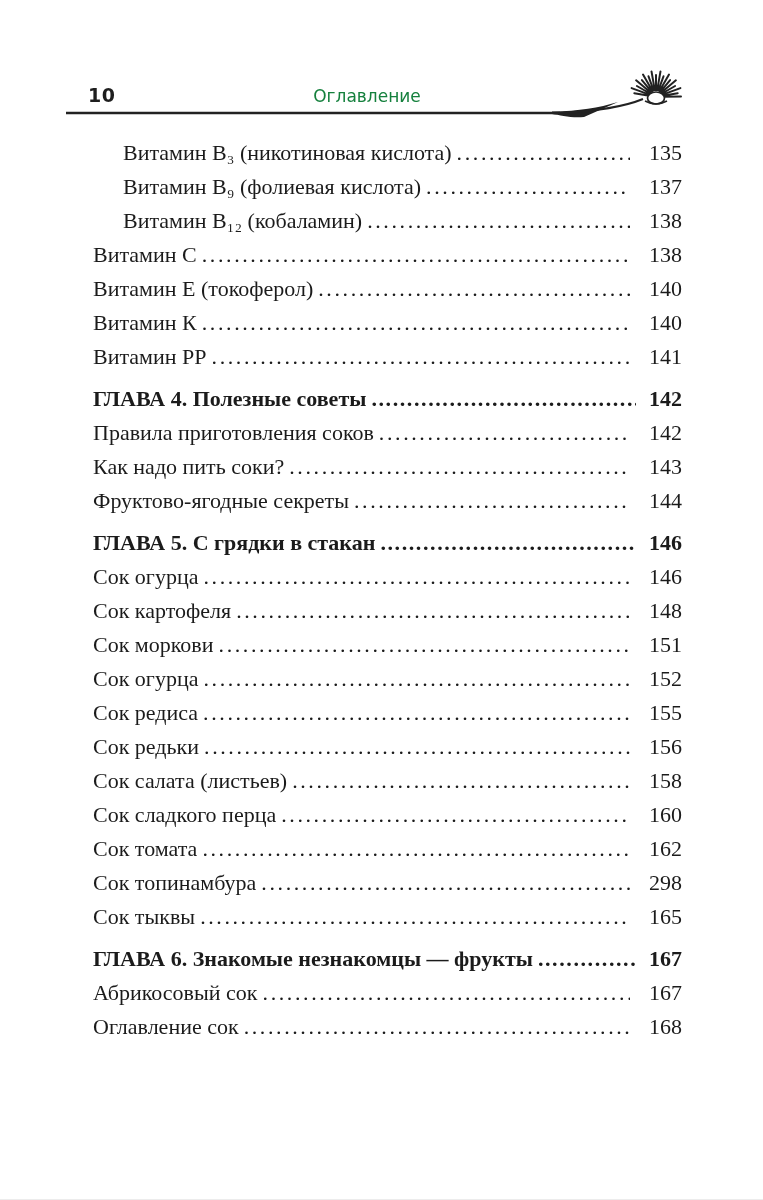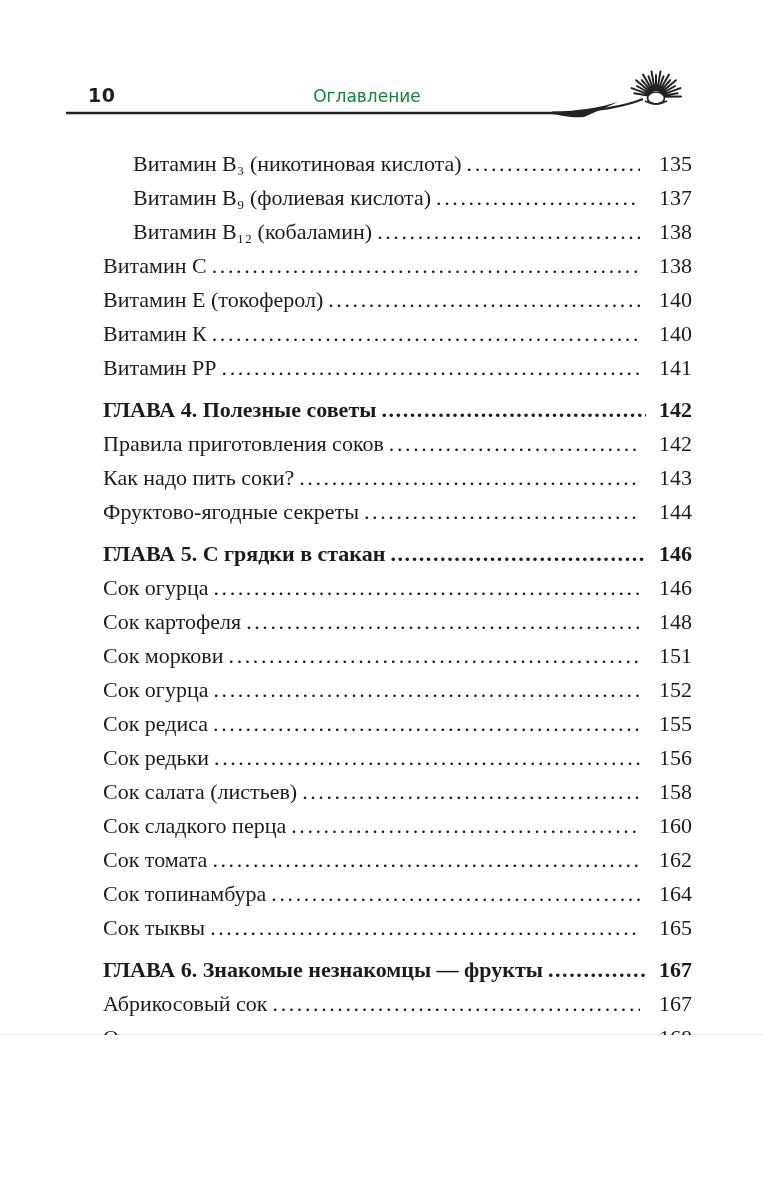--- a/index.html
+++ b/index.html
@@ -3,21 +3,21 @@
 <meta charset="utf-8">
 <style>
   html, body {
     margin: 0;
     padding: 0;
     background: #ffffff;
   }
   .page {
     position: relative;
     width: 763px;
-    height: 1035px;
+    height: 1200px;
     background: #ffffff;
     overflow: hidden;
     font-family: "Liberation Serif", "DejaVu Serif", serif;
     color: #1b1b1b;
     box-shadow: inset 0 -1px 0 #ececec;
   }
 
   
   .runhead-number {
     position: absolute;
@@ -43,24 +43,23 @@
     position: absolute;
     left: 0;
     top: 56px;
     width: 763px;
     height: 64px;
   }
 
   
   .toc {
     position: absolute;
-    left: 103px;
+    left: 93px;
     top: 136px;
     width: 589px;
-    margin-top: 11px;
   }
   .row {
     display: flex;
     align-items: baseline;
     font-size: 22px;
     line-height: 34px;
     white-space: nowrap;
   }
   .row.indent { padding-left: 30px; }
   .row.gap { margin-top: 8px; }
@@ -216,21 +215,21 @@
         <span class="p">160</span>
       </div>
       <div class="row">
         <span class="t">Сок томата</span>
         <span class="leader"></span>
         <span class="p">162</span>
       </div>
       <div class="row">
         <span class="t">Сок топинамбура</span>
         <span class="leader"></span>
-        <span class="p">164</span>
+        <span class="p">298</span>
       </div>
       <div class="row">
         <span class="t">Сок тыквы</span>
         <span class="leader"></span>
         <span class="p">165</span>
       </div>
       <div class="row chapter gap">
         <span class="t">ГЛАВА 6. Знакомые незнакомцы — фрукты</span>
         <span class="leader"></span>
         <span class="p">167</span>

